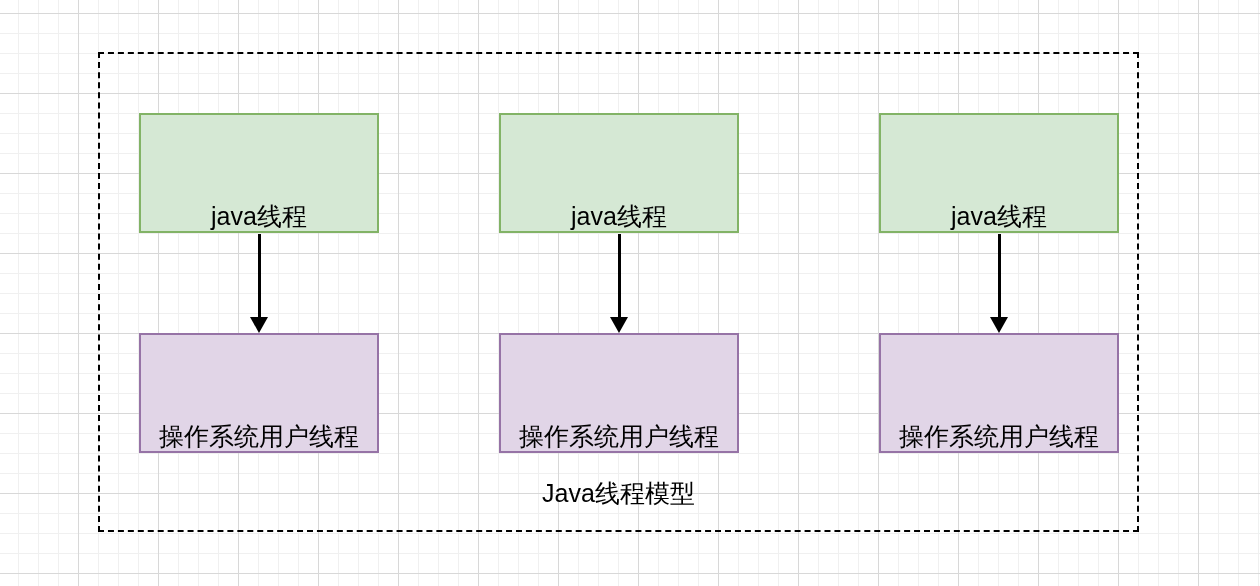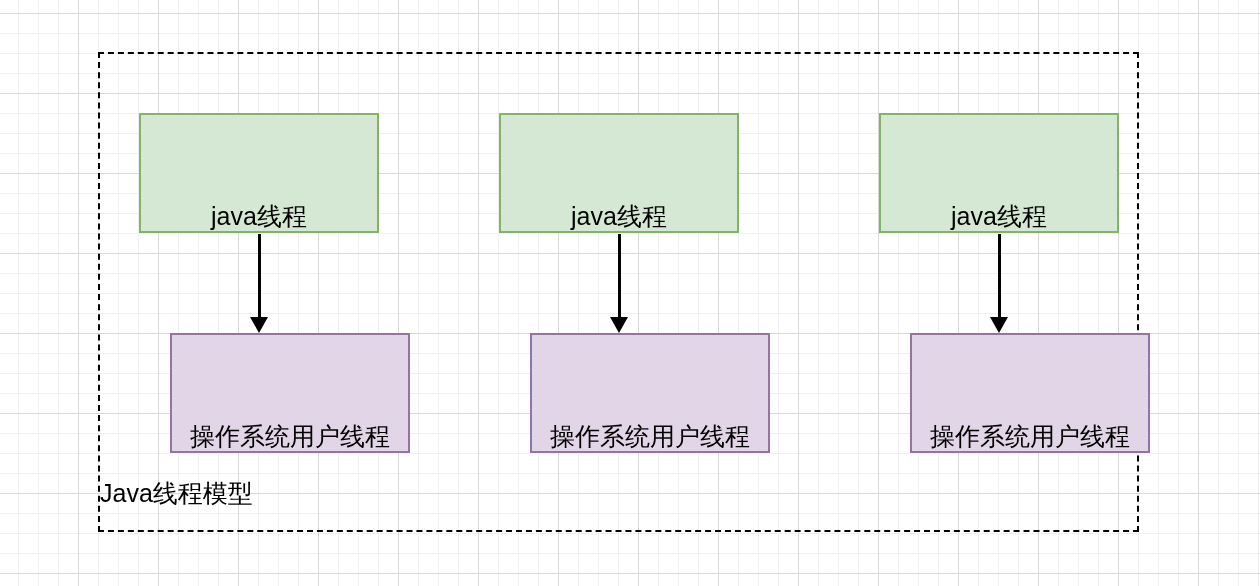--- a/index.html
+++ b/index.html
@@ -29,20 +29,21 @@
     width: 1041px;
     height: 480px;
     box-sizing: border-box;
     border: 2px dashed var(--frame-border, #000000);
   }
   .group-title {
     position: absolute;
     left: 0;
     right: 0;
     bottom: 22px;
+    text-align: center;
     font-size: 25px;
     line-height: 1.2;
     color: var(--text-color, #000000);
   }
   .node {
     position: absolute;
     width: 240px;
     height: 120px;
     box-sizing: border-box;
     display: flex;
@@ -52,21 +53,20 @@
     font-size: 25px;
     line-height: 1.2;
   }
   .node.java {
     background: var(--java-thread-fill, #d5e8d4);
     border: 2px solid var(--java-thread-border, #82b366);
   }
   .node.os {
     background: var(--os-thread-fill, #e1d5e7);
     border: 2px solid var(--os-thread-border, #9673a6);
-    margin-left: 31px;
   }
   .arrow {
     position: absolute;
     top: 234px;
     width: 18px;
     height: 99px;
   }
   .arrow .shaft {
     position: absolute;
     left: 8px;

